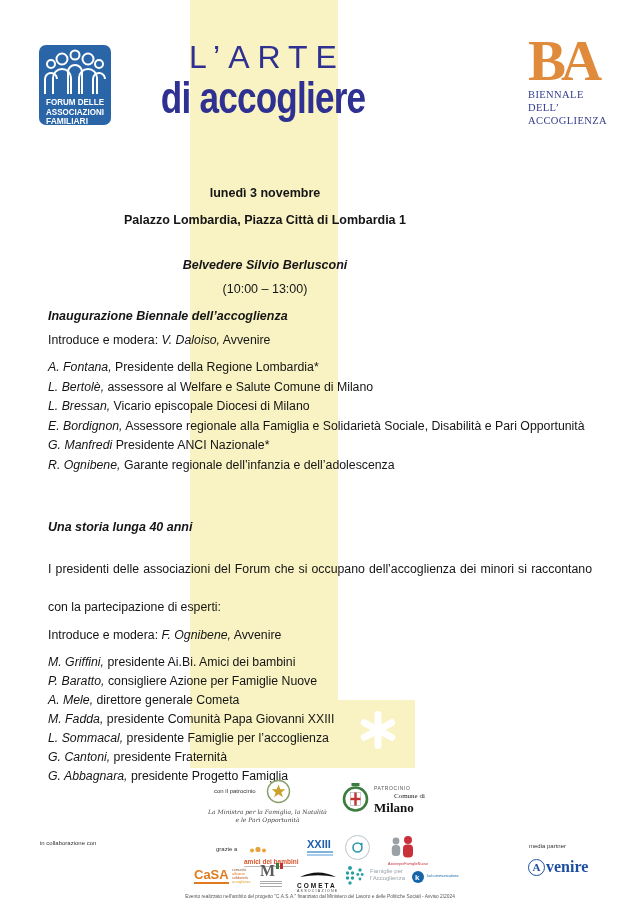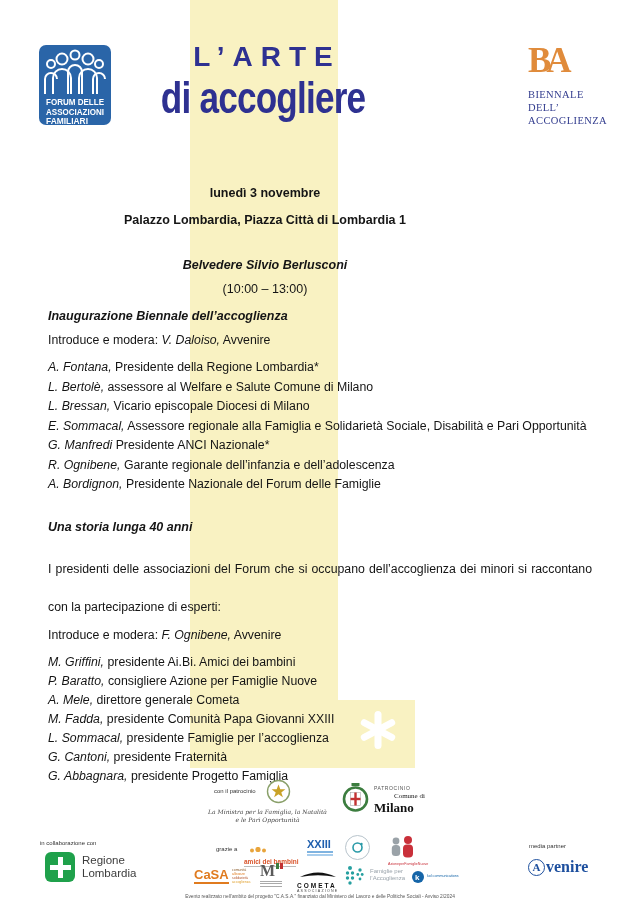--- a/index.html
+++ b/index.html
@@ -7,25 +7,25 @@
         font-family:"Liberation Sans",sans-serif;color:#151515;}
   .abs{position:absolute;}
   
   .band{left:190px;top:0;width:148px;height:768px;background:#f9f2c2;z-index:0;}
   .band-ext{left:338px;top:700px;width:77px;height:68px;background:#f9f2c2;z-index:0;}
   .aster{left:356px;top:711px;z-index:1;}
   .content{z-index:2;}
   
   .forum-logo{left:38px;top:44px;text-align:center;}
   .title-block{left:118px;top:40px;width:290px;text-align:center;color:#2e3191;}
-  .title1{font-size:28px;font-weight:700;letter-spacing:8px;padding-left:8px;line-height:34px;}
+  .title1{font-size:32px;font-weight:400;letter-spacing:8px;padding-left:8px;line-height:34px;}
   .title2{display:inline-block;font-size:45px;font-weight:800;letter-spacing:-1px;
           transform:scaleX(.78);transform-origin:center top;line-height:46px;margin-top:1px;}
   .ba{left:528px;top:38px;}
-  .ba-mono{font-family:"Liberation Serif",serif;font-weight:700;font-size:35px;line-height:46px;
+  .ba-mono{font-family:"Liberation Serif",serif;font-weight:700;font-size:57px;line-height:46px;
            color:#e08b3b;letter-spacing:-5px;}
   .ba-lines{font-family:"Liberation Serif",serif;font-size:10.5px;line-height:13px;
             color:#323c8e;letter-spacing:.4px;margin-top:4px;}
   
   .event{left:0;top:186px;width:530px;text-align:center;font-size:12.5px;}
   .ev-date{font-weight:700;}
   .ev-venue{font-weight:700;margin-top:13px;}
   .ev-room{font-weight:700;font-style:italic;margin-top:31px;}
   .ev-time{margin-top:10px;}
   
@@ -144,27 +144,26 @@
       <span>Introduce e modera: </span><span class="it">V. Daloiso,</span><span> Avvenire</span>
     </div>
     <div class="speakers1">
 
         <div class="speaker"><span class="it">A. Fontana,</span><span> Presidente della Regione Lombardia*</span></div>
 
         <div class="speaker"><span class="it">L. Bertolè,</span><span> assessore al Welfare e Salute Comune di Milano</span></div>
 
         <div class="speaker"><span class="it">L. Bressan,</span><span> Vicario episcopale Diocesi di Milano</span></div>
 
-        <div class="speaker"><span class="it">E. Sommacal,</span><span> Assessore regionale alla Famiglia e Solidarietà Sociale, Disabilità e Pari Opportunità</span></div>
+        <div class="speaker"><span class="it">E. Bordignon,</span><span> Assessore regionale alla Famiglia e Solidarietà Sociale, Disabilità e Pari Opportunità</span></div>
 
         <div class="speaker"><span class="it">G. Manfredi</span><span> Presidente ANCI Nazionale*</span></div>
 
         <div class="speaker"><span class="it">R. Ognibene,</span><span> Garante regionale dell’infanzia e dell’adolescenza</span></div>
 
-        <div class="speaker"><span class="it">A. Bordignon,</span><span> Presidente Nazionale del Forum delle Famiglie</span></div>
       </div>
   </div>
 
   <div class="abs content session s2">
     <div class="sec-title">Una storia lunga 40 anni</div>
     <div class="intro-par">I presidenti delle associazioni del Forum che si occupano dell’accoglienza dei minori si raccontano con la partecipazione di esperti:</div>
     <div class="mod">
       <span>Introduce e modera: </span><span class="it">F. Ognibene,</span><span> Avvenire</span>
     </div>
     <div class="speakers2 mt8">
@@ -206,30 +205,20 @@
       <rect x="8.5" y="18.8" width="10" height="2.4" fill="#c23232"></rect>
     </svg>
   </div>
   <div class="abs content milan-txt" style="left:374px;top:786px;">
     <div class="milan-small">PATROCINIO</div>
     <div class="milan-mid">Comune di</div>
     <div class="milan-big">Milano</div>
   </div>
 
   <div class="abs content lbl" style="left:40px;top:840px;">in collaborazione con</div>
-  <div class="abs content flexrow" style="left:45px;top:852px;">
-    <svg width="30" height="30" viewBox="0 0 30 30">
-      <rect x="0" y="0" width="30" height="30" rx="6" fill="#1fa14b"></rect>
-      <path d="M13 5 h5 v8 h8 v5 h-8 v8 h-5 v-8 h-8 v-5 h8 z" fill="#ffffff"></path>
-    </svg>
-    <div class="rl-text" style="margin-left:7px;margin-top:2px;">
-      <div>Regione</div>
-      <div>Lombardia</div>
-    </div>
-  </div>
 
   <div class="abs content lbl" style="left:216px;top:846px;">grazie a</div>
 
   <div class="abs content" style="left:244px;top:840px;">
     <svg width="30" height="7" viewBox="0 0 30 7">
         <g fill="#e8a43c">
           <circle cx="8" cy="3.5" r="2"></circle>
           <circle cx="14" cy="2.5" r="2.6"></circle>
           <circle cx="20" cy="3.5" r="2"></circle>
         </g>

